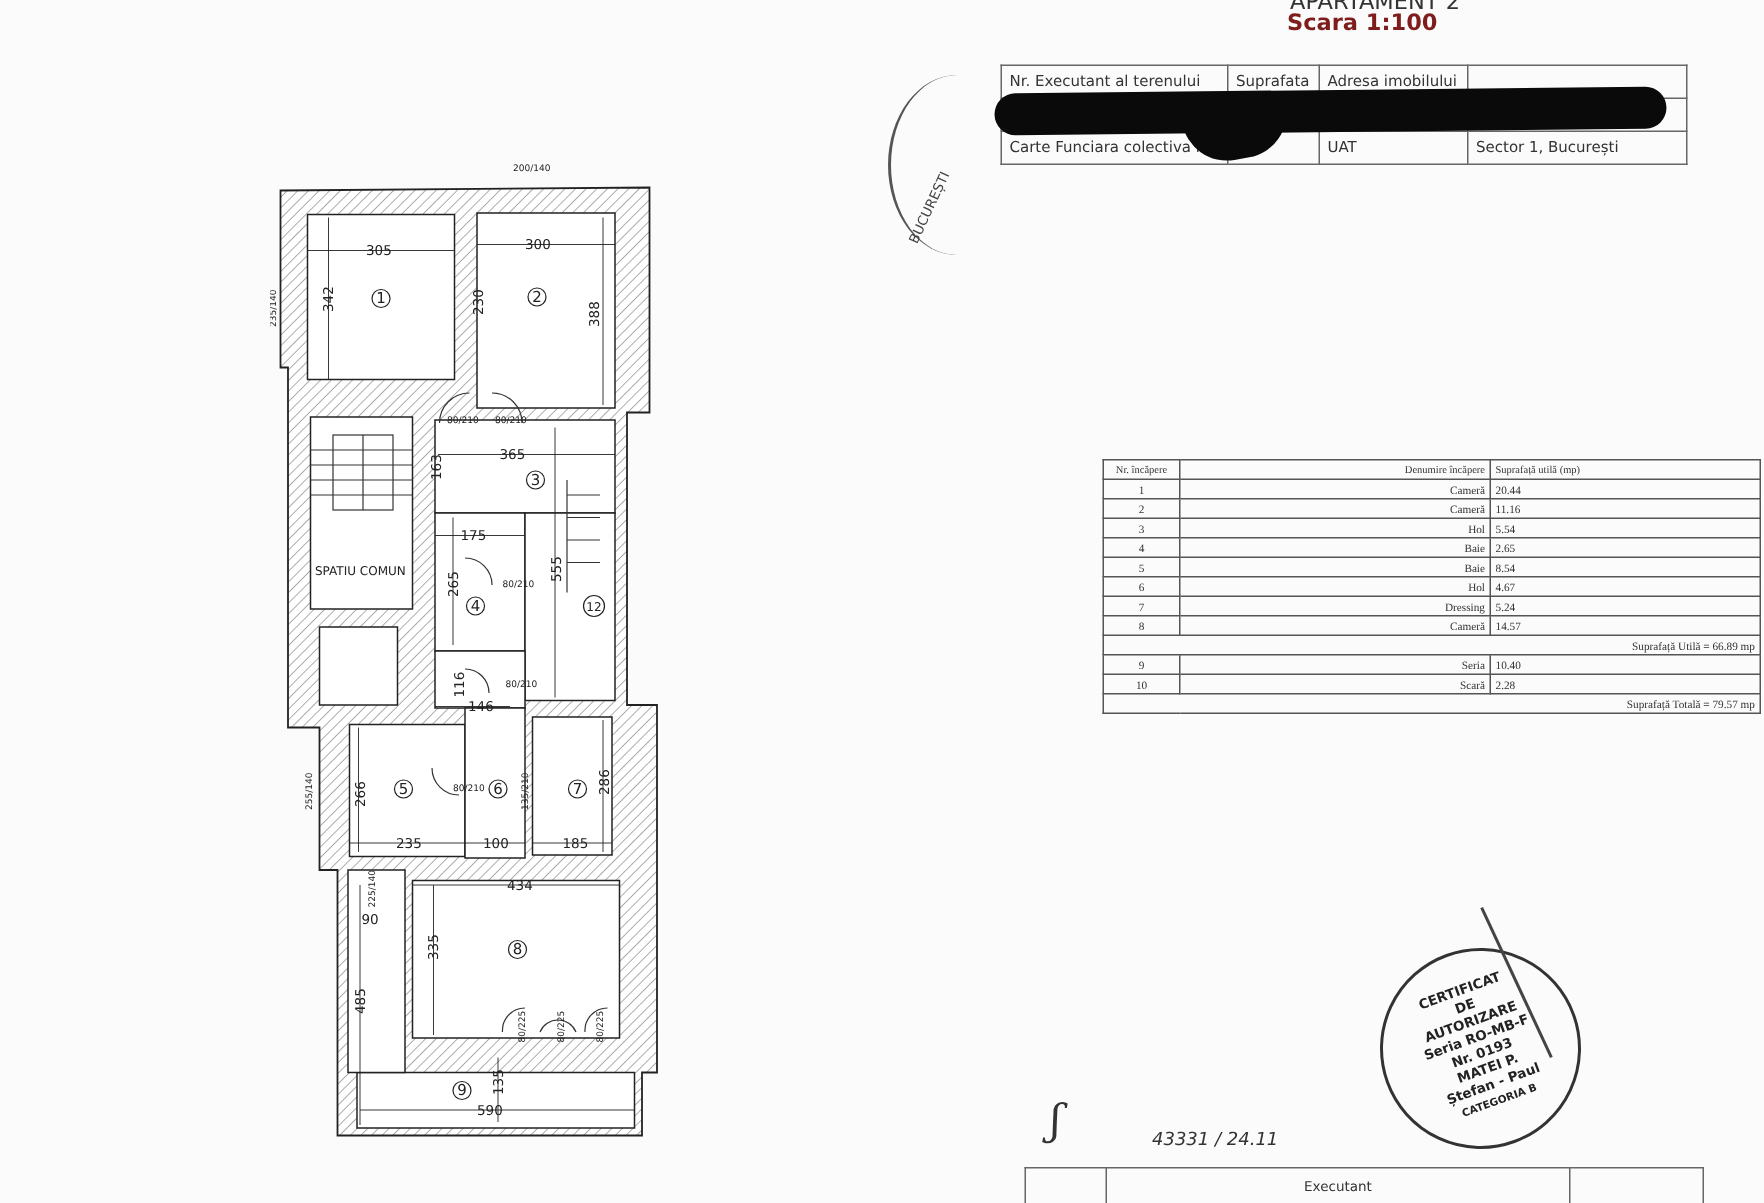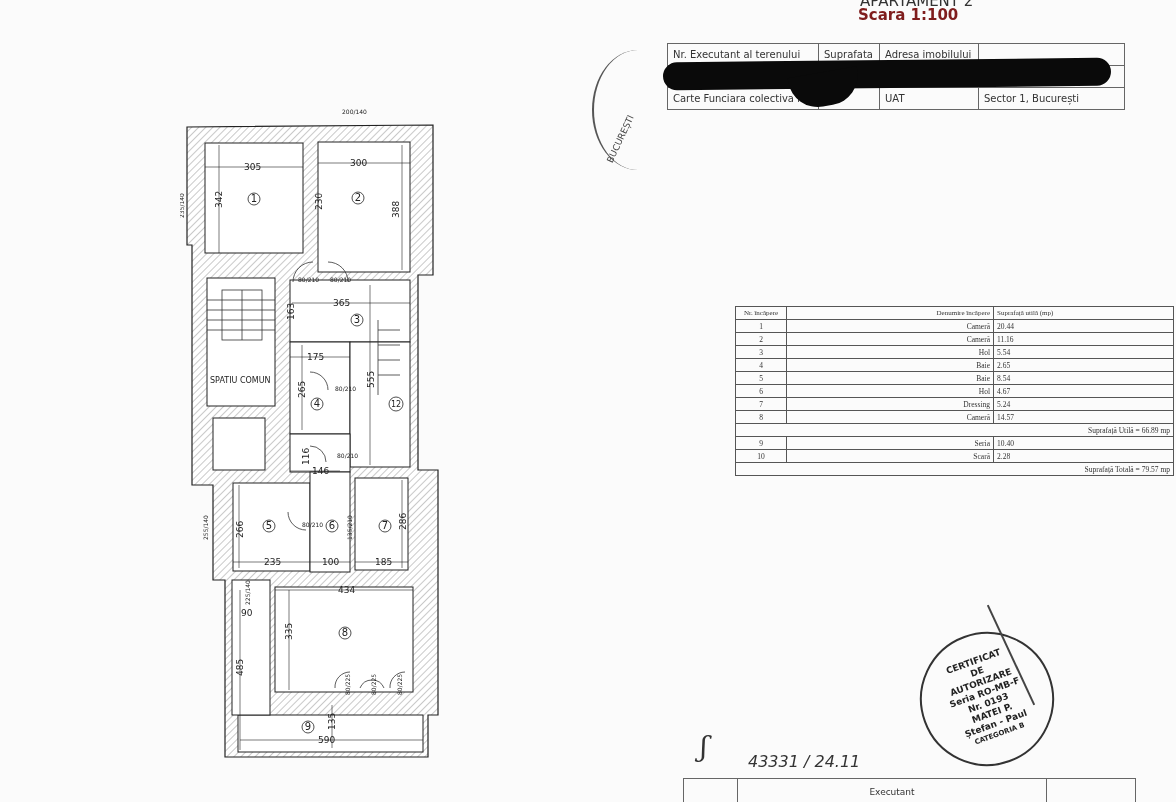--- a/index.html
+++ b/index.html
@@ -26,21 +26,21 @@
   .c-val { text-align:left; }
   .sum-row td { text-align:right; }
 
   
   .stamp-right { left:920px; top:632px; width:130px; height:130px; border:2px solid #333; border-radius:50%; transform:rotate(-20deg); }
   .stamp-inner { position:absolute; left:20px; top:20px; width:90px; text-align:center; font-size:9px; line-height:11px; font-weight:bold; color:#222; }
   .stamp-left { left:592px; top:50px; width:90px; height:120px; border-left:2px solid #555; border-radius:50%; }
   .stamp-left-text { left:600px; top:60px; font-size:9px; color:#444; transform:rotate(-65deg); transform-origin:left top; white-space:nowrap; }
   .sig-line { left:1010px; top:600px; width:2px; height:110px; background:#444; transform:rotate(-25deg); }
 
-  .handwriting { left:748px; top:752px; font-size:16px; font-style:italic; color:#333; }
+  .handwriting { left:768px; top:752px; font-size:12px; font-style:italic; color:#333; }
   .sig-mark { left:700px; top:730px; font-size:28px; font-family:"DejaVu Serif", serif; font-style:italic; color:#333; }
 
   .footer-table { left:683px; top:778px; border-collapse:collapse; font-size:9px; color:#333; }
   .footer-table td { border:1px solid #666; height:26px; padding:0 4px; }
 
   
   .plan { left:180px; top:100px; }
   .dim { font-size:9px; fill:#222; font-family:"DejaVu Sans", sans-serif; }
   .dim-s { font-size:6px; fill:#222; font-family:"DejaVu Sans", sans-serif; }
   .rnum { font-size:10px; fill:#222; font-family:"DejaVu Sans", sans-serif; text-anchor:middle; }

